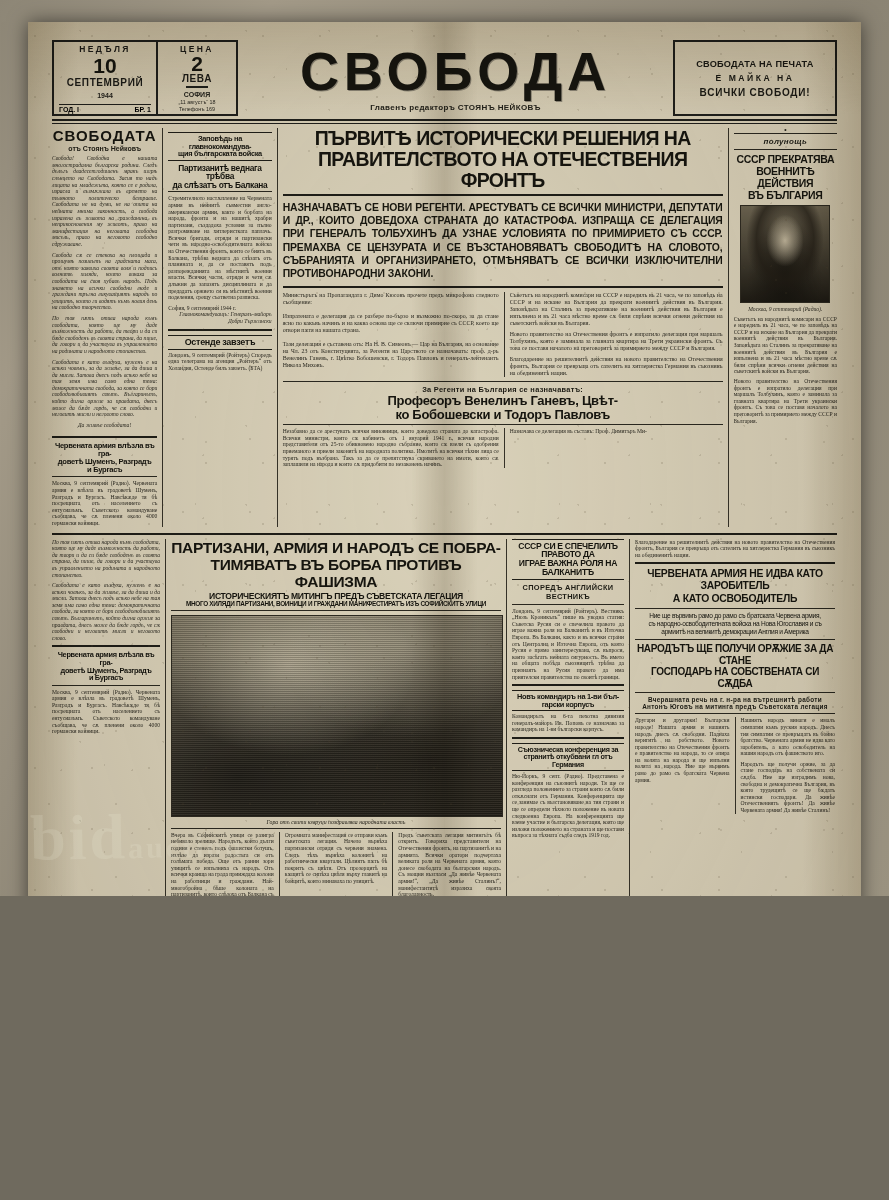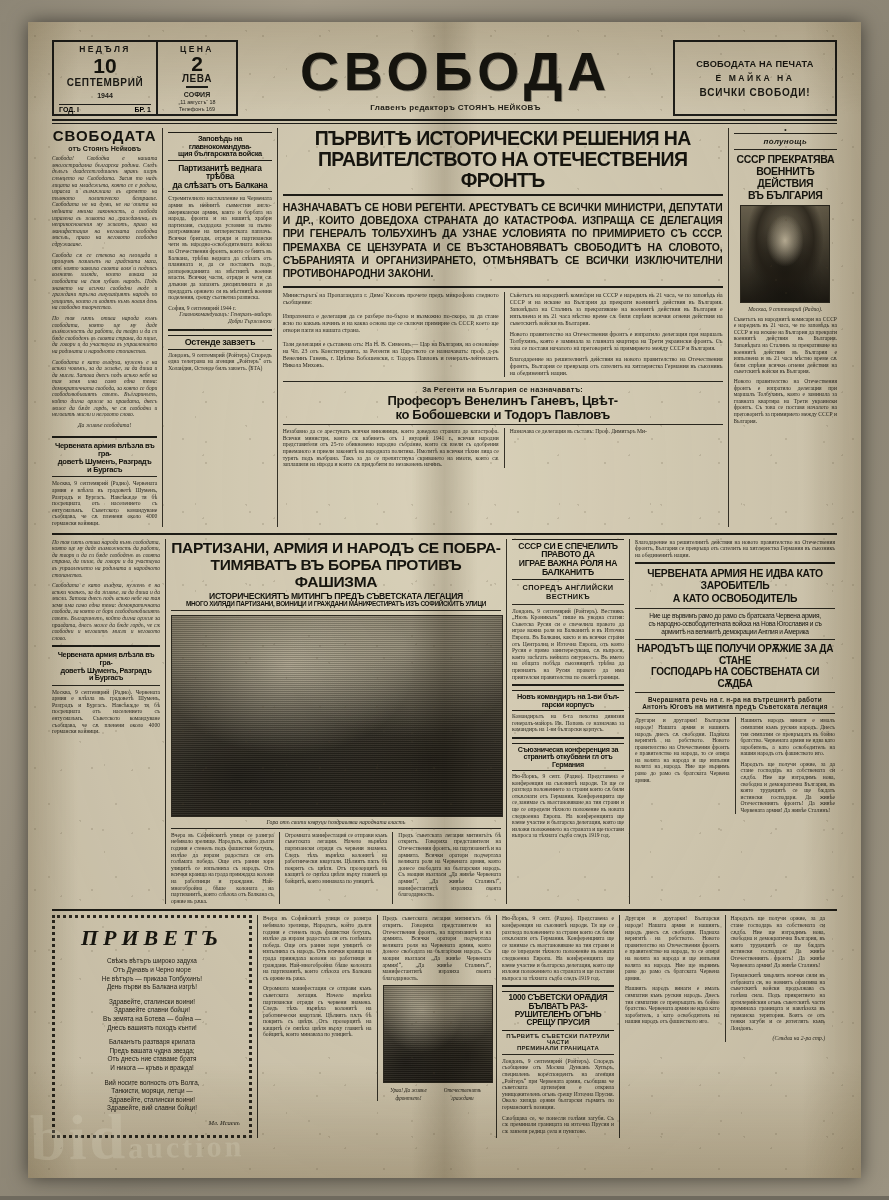--- a/index.html
+++ b/index.html
@@ -1,17 +1,17 @@
 <!DOCTYPE html>
 <html><head>
 <meta charset="utf-8">
 <style>
   html,body{margin:0;padding:0;background:#6f6a5e;}
   body{font-family:"Liberation Serif", serif;}
-  #page{position:relative;width:889px;height:1196px;overflow:hidden;
+  #page{position:relative;width:889px;height:896px;overflow:hidden;
         background:#b9b1a0;}
   
   #scanbg{position:absolute;inset:0;background:
       linear-gradient(125deg,#8d8676 0%,#a39a88 18%,#8a8373 55%,#9b9381 100%);}
   #sheet{position:absolute;left:28px;top:22px;width:833px;height:1156px;
       background:#d9d2bd;
       box-shadow:0 0 18px rgba(0,0,0,.55);
       overflow:hidden;}
   
   #grain{position:absolute;inset:0;pointer-events:none;

